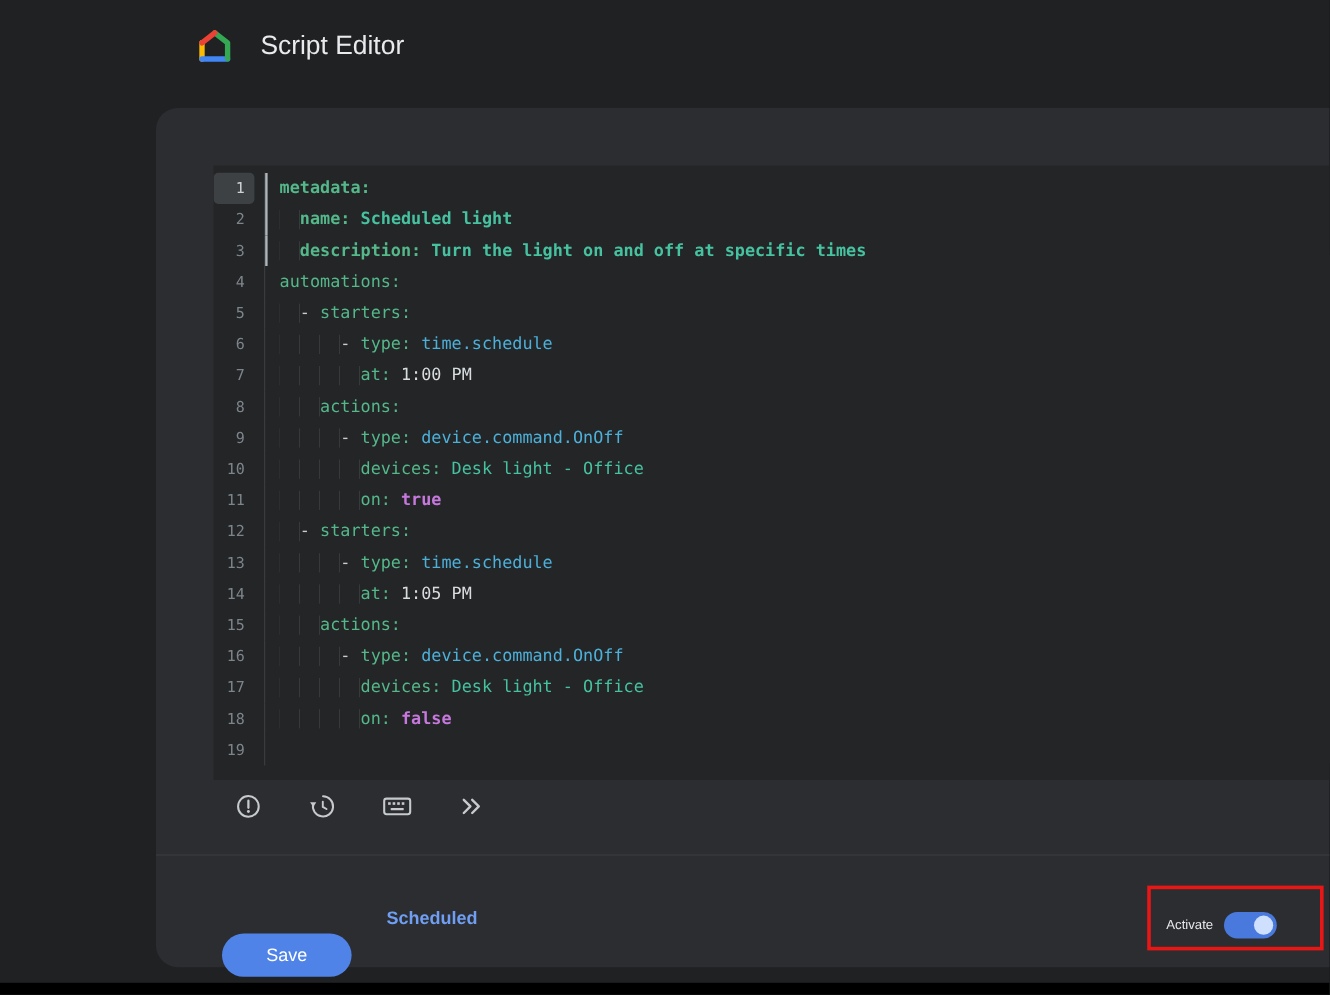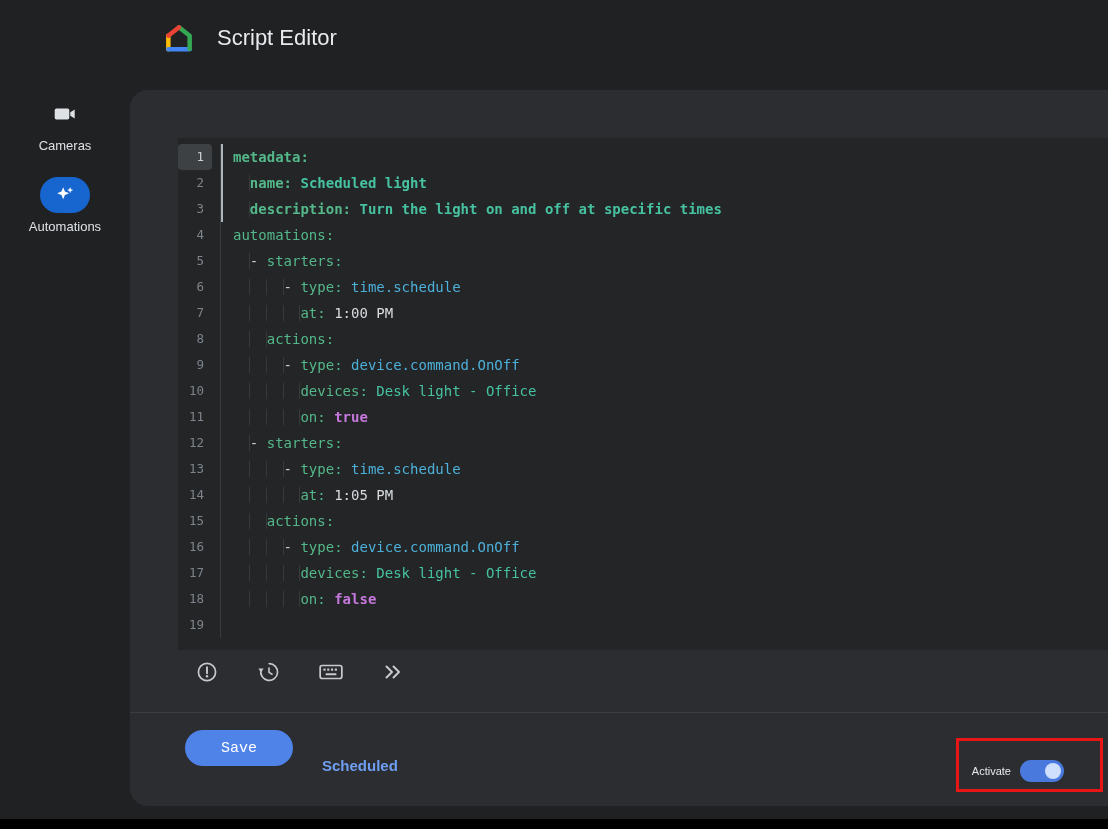--- a/index.html
+++ b/index.html
@@ -38,21 +38,21 @@
   .tok-plain  { color:var(--plain,#c9ced3); }
   .tok-value  { color:var(--value,#d8dcdf); }
 
   
   .toolbar { position:absolute; left:60px; top:564px; height:36px; display:flex; align-items:center; gap:28px; }
   .tool-btn { width:34px; height:34px; background:none; border:none; display:flex; align-items:center; justify-content:center; color:#c7cacd; cursor:pointer; border-radius:50%; }
 
   .divider { position:absolute; left:0; right:0; top:622px; height:1px; background:#3a3d41; }
 
   
-  .save-btn { position:absolute; left:55px; top:640px; width:108px; height:36px; border:none; border-radius:24px; background:var(--accent-blue,#5083e8); color:#ffffff; font-family:Liberation Mono, monospace; font-size:15px; font-weight:500; cursor:pointer; }
+  .save-btn { position:absolute; left:55px; top:688px; width:108px; height:36px; border:none; border-radius:24px; background:var(--accent-blue,#5083e8); color:#ffffff; font-family:Liberation Sans, sans-serif; font-size:15px; font-weight:500; cursor:pointer; }
   .validate-btn { position:absolute; left:192px; top:652px; height:47px; background:none; border:none; color:var(--link-blue,#6f9ef2); font-family:"Liberation Sans", sans-serif; font-size:15px; font-weight:600; cursor:pointer; }
   .activate-group { position:absolute; right:44px; top:652px; height:57px; display:flex; align-items:center; gap:9px; }
   .activate-label { font-size:11px; color:#e6e8ea; }
   .switch { position:relative; width:44px; height:22px; border-radius:12px; background:var(--toggle-track,#4a79dd); cursor:pointer; display:inline-block; }
   .switch .knob { position:absolute; top:3px; right:3px; width:16px; height:16px; border-radius:50%; background:var(--toggle-knob,#cfe0ff); }
 
   
   .red-annotation { position:absolute; left:956px; top:738px; width:147px; height:54px; border:3px solid var(--annotation-red,#e91616); pointer-events:none; }
   .bottom-strip { position:absolute; left:0; bottom:0; width:100%; height:10px; background:#000000; }
 </style>
@@ -66,39 +66,20 @@
       <svg viewBox="0 0 30 30" width="32" height="32" fill="none" stroke-width="4.2" stroke-linecap="round" stroke-linejoin="round">
         <path d="M5 25.5V12.8" stroke="#fbbc05"></path>
         <path d="M25 25.5H5" stroke="#4285f4"></path>
         <path d="M15 5l10 7.8v12.4" stroke="#34a853"></path>
         <path d="M5 12.8L15 5" stroke="#ea4335"></path>
       </svg>
     </span>
     <h1 class="page-title">Script Editor</h1>
   </header>
 
-  <nav class="sidebar">
-    <div class="nav-item">
-      <span class="pill">
-        <svg viewBox="0 0 24 24" width="24" height="24">
-          <path fill="currentColor" d="M3.5 6.5h11a1.8 1.8 0 0 1 1.8 1.8v7.4a1.8 1.8 0 0 1-1.8 1.8h-11a1.8 1.8 0 0 1-1.8-1.8V8.3a1.8 1.8 0 0 1 1.8-1.8z M17.3 10.2l4.4-2.7v9l-4.4-2.7z"></path>
-        </svg>
-      </span>
-      <span class="nav-label">Cameras</span>
-    </div>
-    <div class="nav-item active">
-      <span class="pill">
-        <svg viewBox="0 0 24 24" width="22" height="22">
-          <path fill="currentColor" d="M10 3.5 L11.9 8.1 16.5 10 11.9 11.9 10 16.5 8.1 11.9 3.5 10 8.1 8.1 Z"></path>
-          <path fill="currentColor" d="M17.6 3.2 L18.5 5.7 21 6.6 18.5 7.5 17.6 10 16.7 7.5 14.2 6.6 16.7 5.7 Z"></path>
-        </svg>
-      </span>
-      <span class="nav-label">Automations</span>
-    </div>
-  </nav>
 
   <main class="panel">
 
     <div class="editor">
       <div class="code-lines"><div class="code-line active marker"><span class="gutter">1</span><span class="code-text"><span class="tok-key">metadata:</span></span></div><div class="code-line marker"><span class="gutter">2</span><span class="code-text"><span class="tok-indent">  </span><span class="tok-key">name:</span><span class="tok-plain"> </span><span class="tok-string">Scheduled light</span></span></div><div class="code-line marker"><span class="gutter">3</span><span class="code-text"><span class="tok-indent">  </span><span class="tok-key">description:</span><span class="tok-plain"> </span><span class="tok-string">Turn the light on and off at specific times</span></span></div><div class="code-line"><span class="gutter">4</span><span class="code-text"><span class="tok-key">automations:</span></span></div><div class="code-line"><span class="gutter">5</span><span class="code-text"><span class="tok-indent">  </span><span class="tok-plain">- </span><span class="tok-key">starters:</span></span></div><div class="code-line"><span class="gutter">6</span><span class="code-text"><span class="tok-indent">      </span><span class="tok-plain">- </span><span class="tok-key">type:</span><span class="tok-plain"> </span><span class="tok-type">time.schedule</span></span></div><div class="code-line"><span class="gutter">7</span><span class="code-text"><span class="tok-indent">        </span><span class="tok-key">at:</span><span class="tok-plain"> </span><span class="tok-value">1:00 PM</span></span></div><div class="code-line"><span class="gutter">8</span><span class="code-text"><span class="tok-indent">    </span><span class="tok-key">actions:</span></span></div><div class="code-line"><span class="gutter">9</span><span class="code-text"><span class="tok-indent">      </span><span class="tok-plain">- </span><span class="tok-key">type:</span><span class="tok-plain"> </span><span class="tok-type">device.command.OnOff</span></span></div><div class="code-line"><span class="gutter">10</span><span class="code-text"><span class="tok-indent">        </span><span class="tok-key">devices:</span><span class="tok-plain"> </span><span class="tok-string">Desk light - Office</span></span></div><div class="code-line"><span class="gutter">11</span><span class="code-text"><span class="tok-indent">        </span><span class="tok-key">on:</span><span class="tok-plain"> </span><span class="tok-bool">true</span></span></div><div class="code-line"><span class="gutter">12</span><span class="code-text"><span class="tok-indent">  </span><span class="tok-plain">- </span><span class="tok-key">starters:</span></span></div><div class="code-line"><span class="gutter">13</span><span class="code-text"><span class="tok-indent">      </span><span class="tok-plain">- </span><span class="tok-key">type:</span><span class="tok-plain"> </span><span class="tok-type">time.schedule</span></span></div><div class="code-line"><span class="gutter">14</span><span class="code-text"><span class="tok-indent">        </span><span class="tok-key">at:</span><span class="tok-plain"> </span><span class="tok-value">1:05 PM</span></span></div><div class="code-line"><span class="gutter">15</span><span class="code-text"><span class="tok-indent">    </span><span class="tok-key">actions:</span></span></div><div class="code-line"><span class="gutter">16</span><span class="code-text"><span class="tok-indent">      </span><span class="tok-plain">- </span><span class="tok-key">type:</span><span class="tok-plain"> </span><span class="tok-type">device.command.OnOff</span></span></div><div class="code-line"><span class="gutter">17</span><span class="code-text"><span class="tok-indent">        </span><span class="tok-key">devices:</span><span class="tok-plain"> </span><span class="tok-string">Desk light - Office</span></span></div><div class="code-line"><span class="gutter">18</span><span class="code-text"><span class="tok-indent">        </span><span class="tok-key">on:</span><span class="tok-plain"> </span><span class="tok-bool">false</span></span></div><div class="code-line"><span class="gutter">19</span><span class="code-text"></span></div></div>
     </div>
 
     <div class="toolbar">
       <button class="tool-btn">
         <svg viewBox="0 0 24 24" width="24" height="24">

